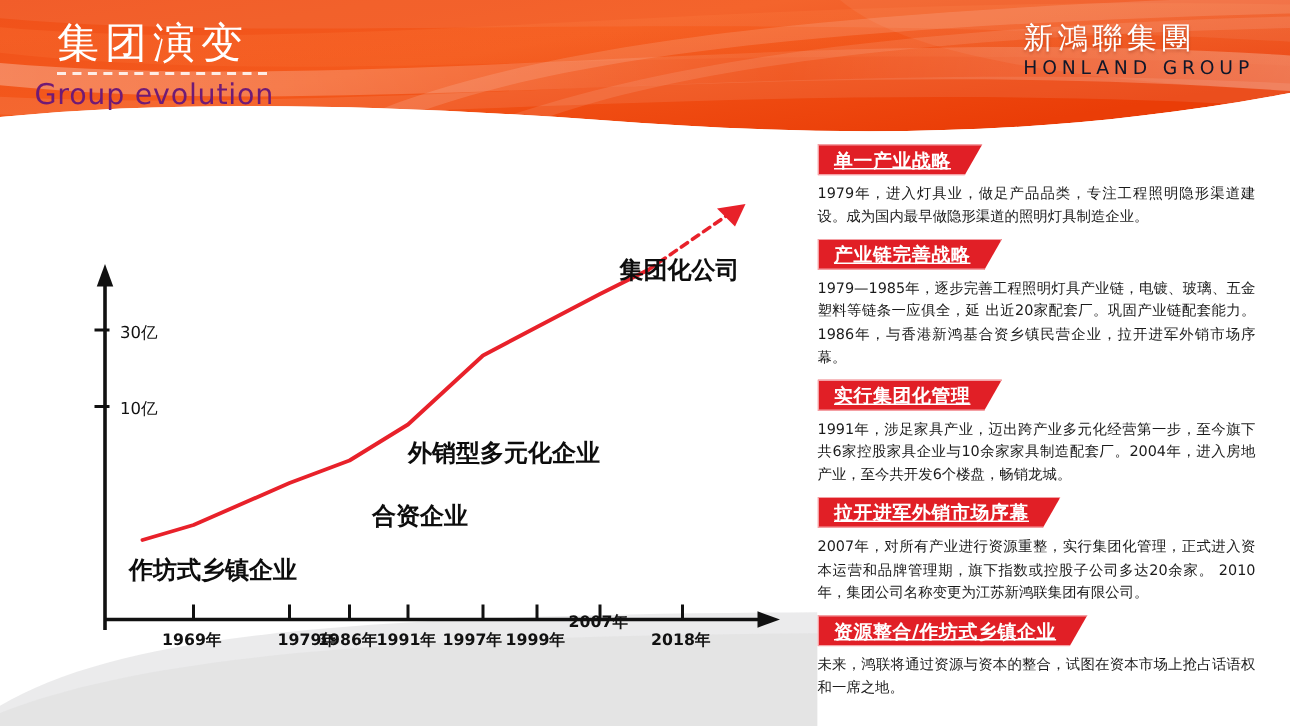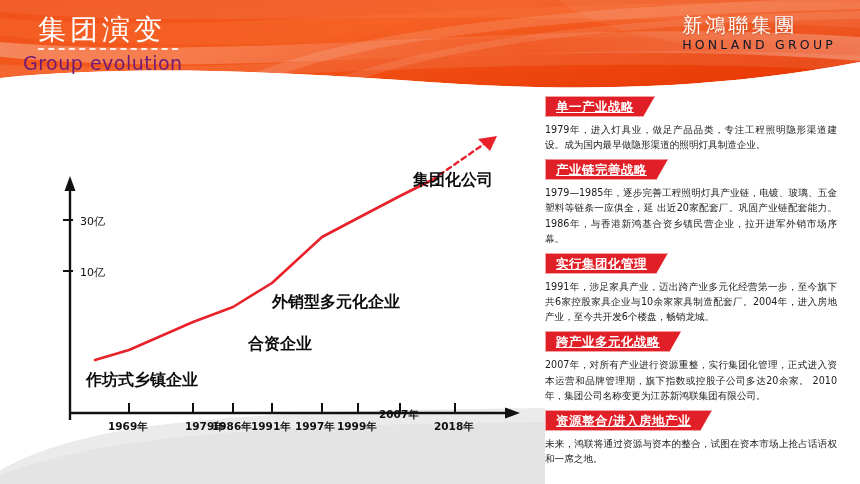--- a/index.html
+++ b/index.html
@@ -176,24 +176,24 @@
       <div class="banner">产业链完善战略</div>
       <div class="body">1979—1985年，逐步完善工程照明灯具产业链，电镀、玻璃、五金塑料等链条一应俱全，延 出近20家配套厂。巩固产业链配套能力。1986年，与香港新鸿基合资乡镇民营企业，拉开进军外销市场序幕。</div>
     </div>
 
     <div class="sec">
       <div class="banner">实行集团化管理</div>
       <div class="body">1991年，涉足家具产业，迈出跨产业多元化经营第一步，至今旗下共6家控股家具企业与10余家家具制造配套厂。2004年，进入房地产业，至今共开发6个楼盘，畅销龙城。</div>
     </div>
 
     <div class="sec">
-      <div class="banner">跨产业多元化战略</div>
+      <div class="banner">拉开进军外销市场序幕</div>
       <div class="body">2007年，对所有产业进行资源重整，实行集团化管理，正式进入资本运营和品牌管理期，旗下指数或控股子公司多达20余家。
 2010年，集团公司名称变更为江苏新鸿联集团有限公司。</div>
     </div>
 
     <div class="sec">
-      <div class="banner">资源整合/进入房地产业</div>
+      <div class="banner">资源整合/作坊式乡镇企业</div>
       <div class="body">未来，鸿联将通过资源与资本的整合，试图在资本市场上抢占话语权和一席之地。</div>
     </div>
 
   </div>
 </div>
 
 </body></html>

